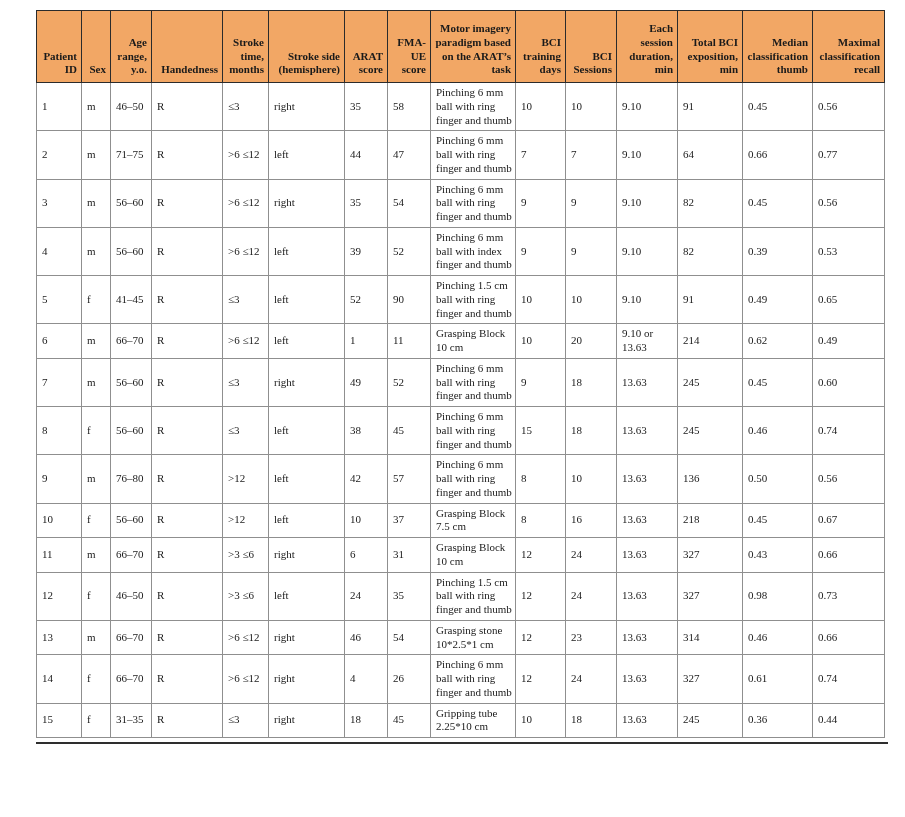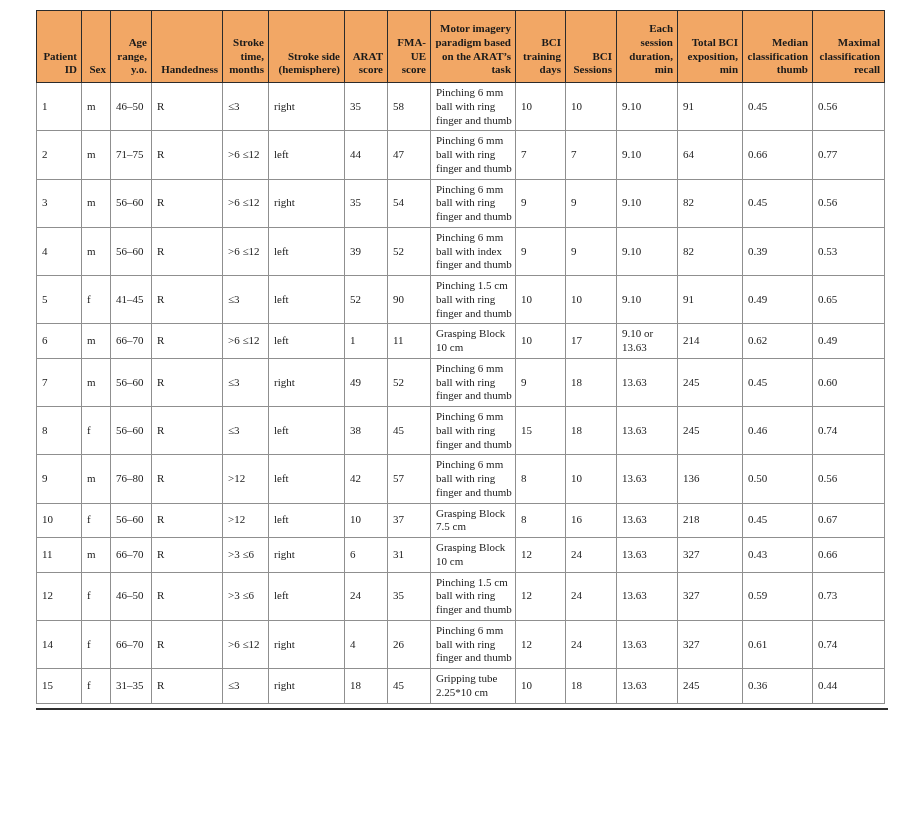--- a/index.html
+++ b/index.html
@@ -185,21 +185,21 @@
           <td>6</td>
           <td>m</td>
           <td>66–70</td>
           <td>R</td>
           <td>&gt;6 ≤12</td>
           <td>left</td>
           <td>1</td>
           <td>11</td>
           <td>Grasping Block 10 cm</td>
           <td>10</td>
-          <td>17</td>
+          <td>20</td>
           <td>9.10 or 13.63</td>
           <td>214</td>
           <td>0.62</td>
           <td>0.49</td>
         </tr>
         <tr>
           <td>7</td>
           <td>m</td>
           <td>56–60</td>
           <td>R</td>
@@ -290,22 +290,39 @@
           <td>R</td>
           <td>&gt;3 ≤6</td>
           <td>left</td>
           <td>24</td>
           <td>35</td>
           <td>Pinching 1.5 cm ball with ring finger and thumb</td>
           <td>12</td>
           <td>24</td>
           <td>13.63</td>
           <td>327</td>
-          <td>0.59</td>
+          <td>0.98</td>
           <td>0.73</td>
+        </tr>
+        <tr>
+          <td>13</td>
+          <td>m</td>
+          <td>66–70</td>
+          <td>R</td>
+          <td>&gt;6 ≤12</td>
+          <td>right</td>
+          <td>46</td>
+          <td>54</td>
+          <td>Grasping stone 10*2.5*1 cm</td>
+          <td>12</td>
+          <td>23</td>
+          <td>13.63</td>
+          <td>314</td>
+          <td>0.46</td>
+          <td>0.66</td>
         </tr>
         <tr>
           <td>14</td>
           <td>f</td>
           <td>66–70</td>
           <td>R</td>
           <td>&gt;6 ≤12</td>
           <td>right</td>
           <td>4</td>
           <td>26</td>

